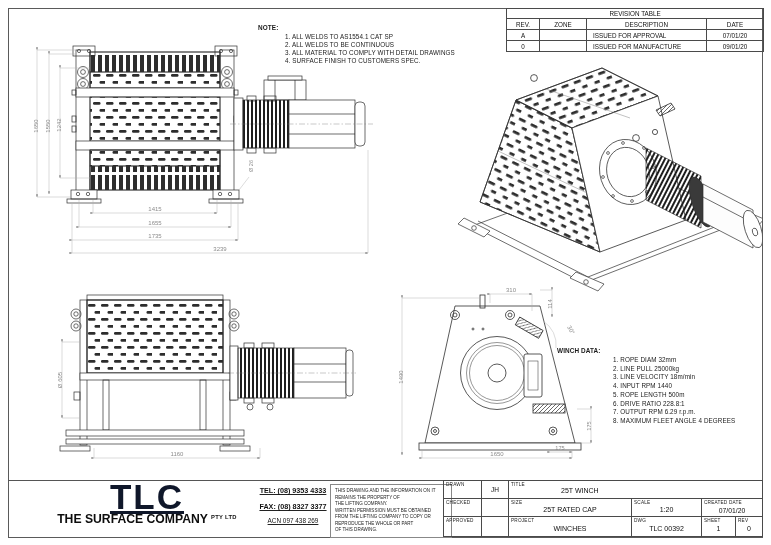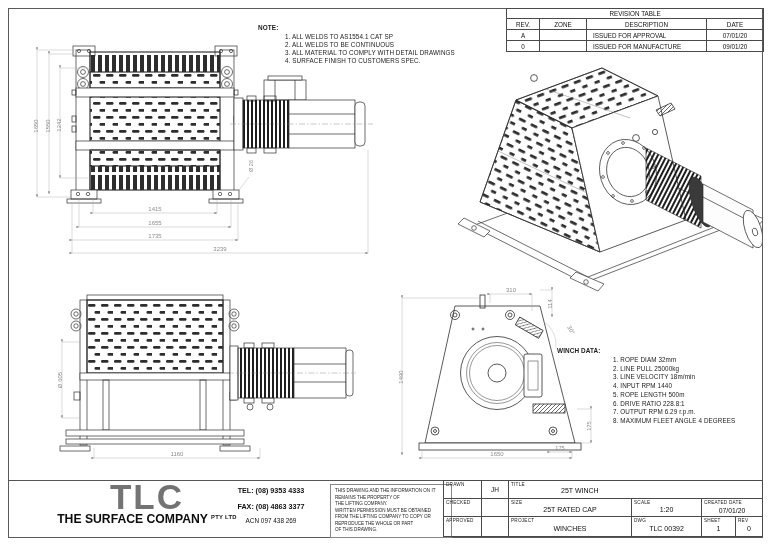--- a/index.html
+++ b/index.html
@@ -13,24 +13,24 @@
   .wd-list div{font-size:6.3px;line-height:8.7px;color:#1a1a1a;white-space:nowrap;letter-spacing:.1px;}
   
   table.rev{position:absolute;left:506px;top:8px;border-collapse:collapse;table-layout:fixed;width:257px;}
   table.rev td,table.rev th{border:1px solid #4a4a4a;font-size:6.3px;font-weight:normal;
       padding:0;height:10px;text-align:center;color:#111;overflow:hidden;white-space:nowrap;}
   table.rev .cap{height:9px;}
   table.rev td.desc{text-align:left;padding-left:6px;}
   
   .band-line{position:absolute;left:8px;top:480px;width:755px;border-top:1px solid #555;height:0;}
   .logo-wrap{position:absolute;left:52px;top:481px;width:190px;text-align:center;}
-  .logo-tlc{font-size:35px;font-weight:bold;letter-spacing:2px;line-height:31px;color:#737373;}
+  .logo-tlc{font-size:35px;font-weight:bold;letter-spacing:2px;line-height:31px;color:#0f172a;text-decoration:underline;}
   .logo-name{font-size:12.2px;font-weight:bold;color:#0d0d0d;white-space:nowrap;margin-top:0px;}
   .logo-pty{font-size:5.8px;vertical-align:4px;letter-spacing:.3px;}
-  .contact{position:absolute;left:221px;top:486px;width:100px;text-align:center;}
+  .contact{position:absolute;left:243px;top:486px;width:100px;text-align:center;text-decoration:underline;}
   .contact .ln{font-size:7.2px;font-weight:bold;color:#111;white-space:nowrap;}
   .contact .ln2{margin-top:7px;}
   .contact .acn{font-size:6.4px;font-weight:normal;margin-top:6px;}
   .legal{position:absolute;left:330px;top:484px;width:112px;height:46px;border:1px solid #888;
          padding:3px 4px;font-size:4.55px;line-height:6.55px;color:#222;}
   .tb{position:absolute;left:443px;top:480px;width:320px;height:57px;border:1px solid #4a4a4a;box-sizing:border-box;}
   .tb .cell{position:absolute;border-right:1px solid #4a4a4a;border-bottom:1px solid #4a4a4a;box-sizing:border-box;}
   .tb .cell.nr{border-right:none;} .tb .cell.nb{border-bottom:none;}
   .tb .lbl{position:absolute;top:1px;left:2px;font-size:4.7px;letter-spacing:.2px;color:#222;white-space:nowrap;}
   .tb .val{position:absolute;left:0;top:7px;width:100%;text-align:center;font-size:7px;color:#0d0d0d;white-space:nowrap;}
@@ -378,21 +378,21 @@
 
   <div class="band-line"></div>
 
   <div class="logo-wrap">
     <div class="logo-tlc">TLC</div>
     <div class="logo-name"><span>THE SURFACE COMPANY</span> <span class="logo-pty">PTY LTD</span></div>
   </div>
 
   <div class="contact">
     <div class="ln">TEL: (08) 9353 4333</div>
-    <div class="ln ln2">FAX: (08) 4863 3377</div>
+    <div class="ln ln2">FAX: (08) 8327 3377</div>
     <div class="ln acn">ACN 097 438 269</div>
   </div>
 
   <div class="legal">
     <div>THIS DRAWING AND THE INFORMATION ON IT</div>
     <div>REMAINS THE PROPERTY OF</div>
     <div>THE LIFTING COMPANY.</div>
     <div>WRITTEN PERMISSION MUST BE OBTAINED</div>
     <div>FROM THE LIFTING COMPANY TO COPY OR</div>
     <div>REPRODUCE THE WHOLE OR PART</div>

